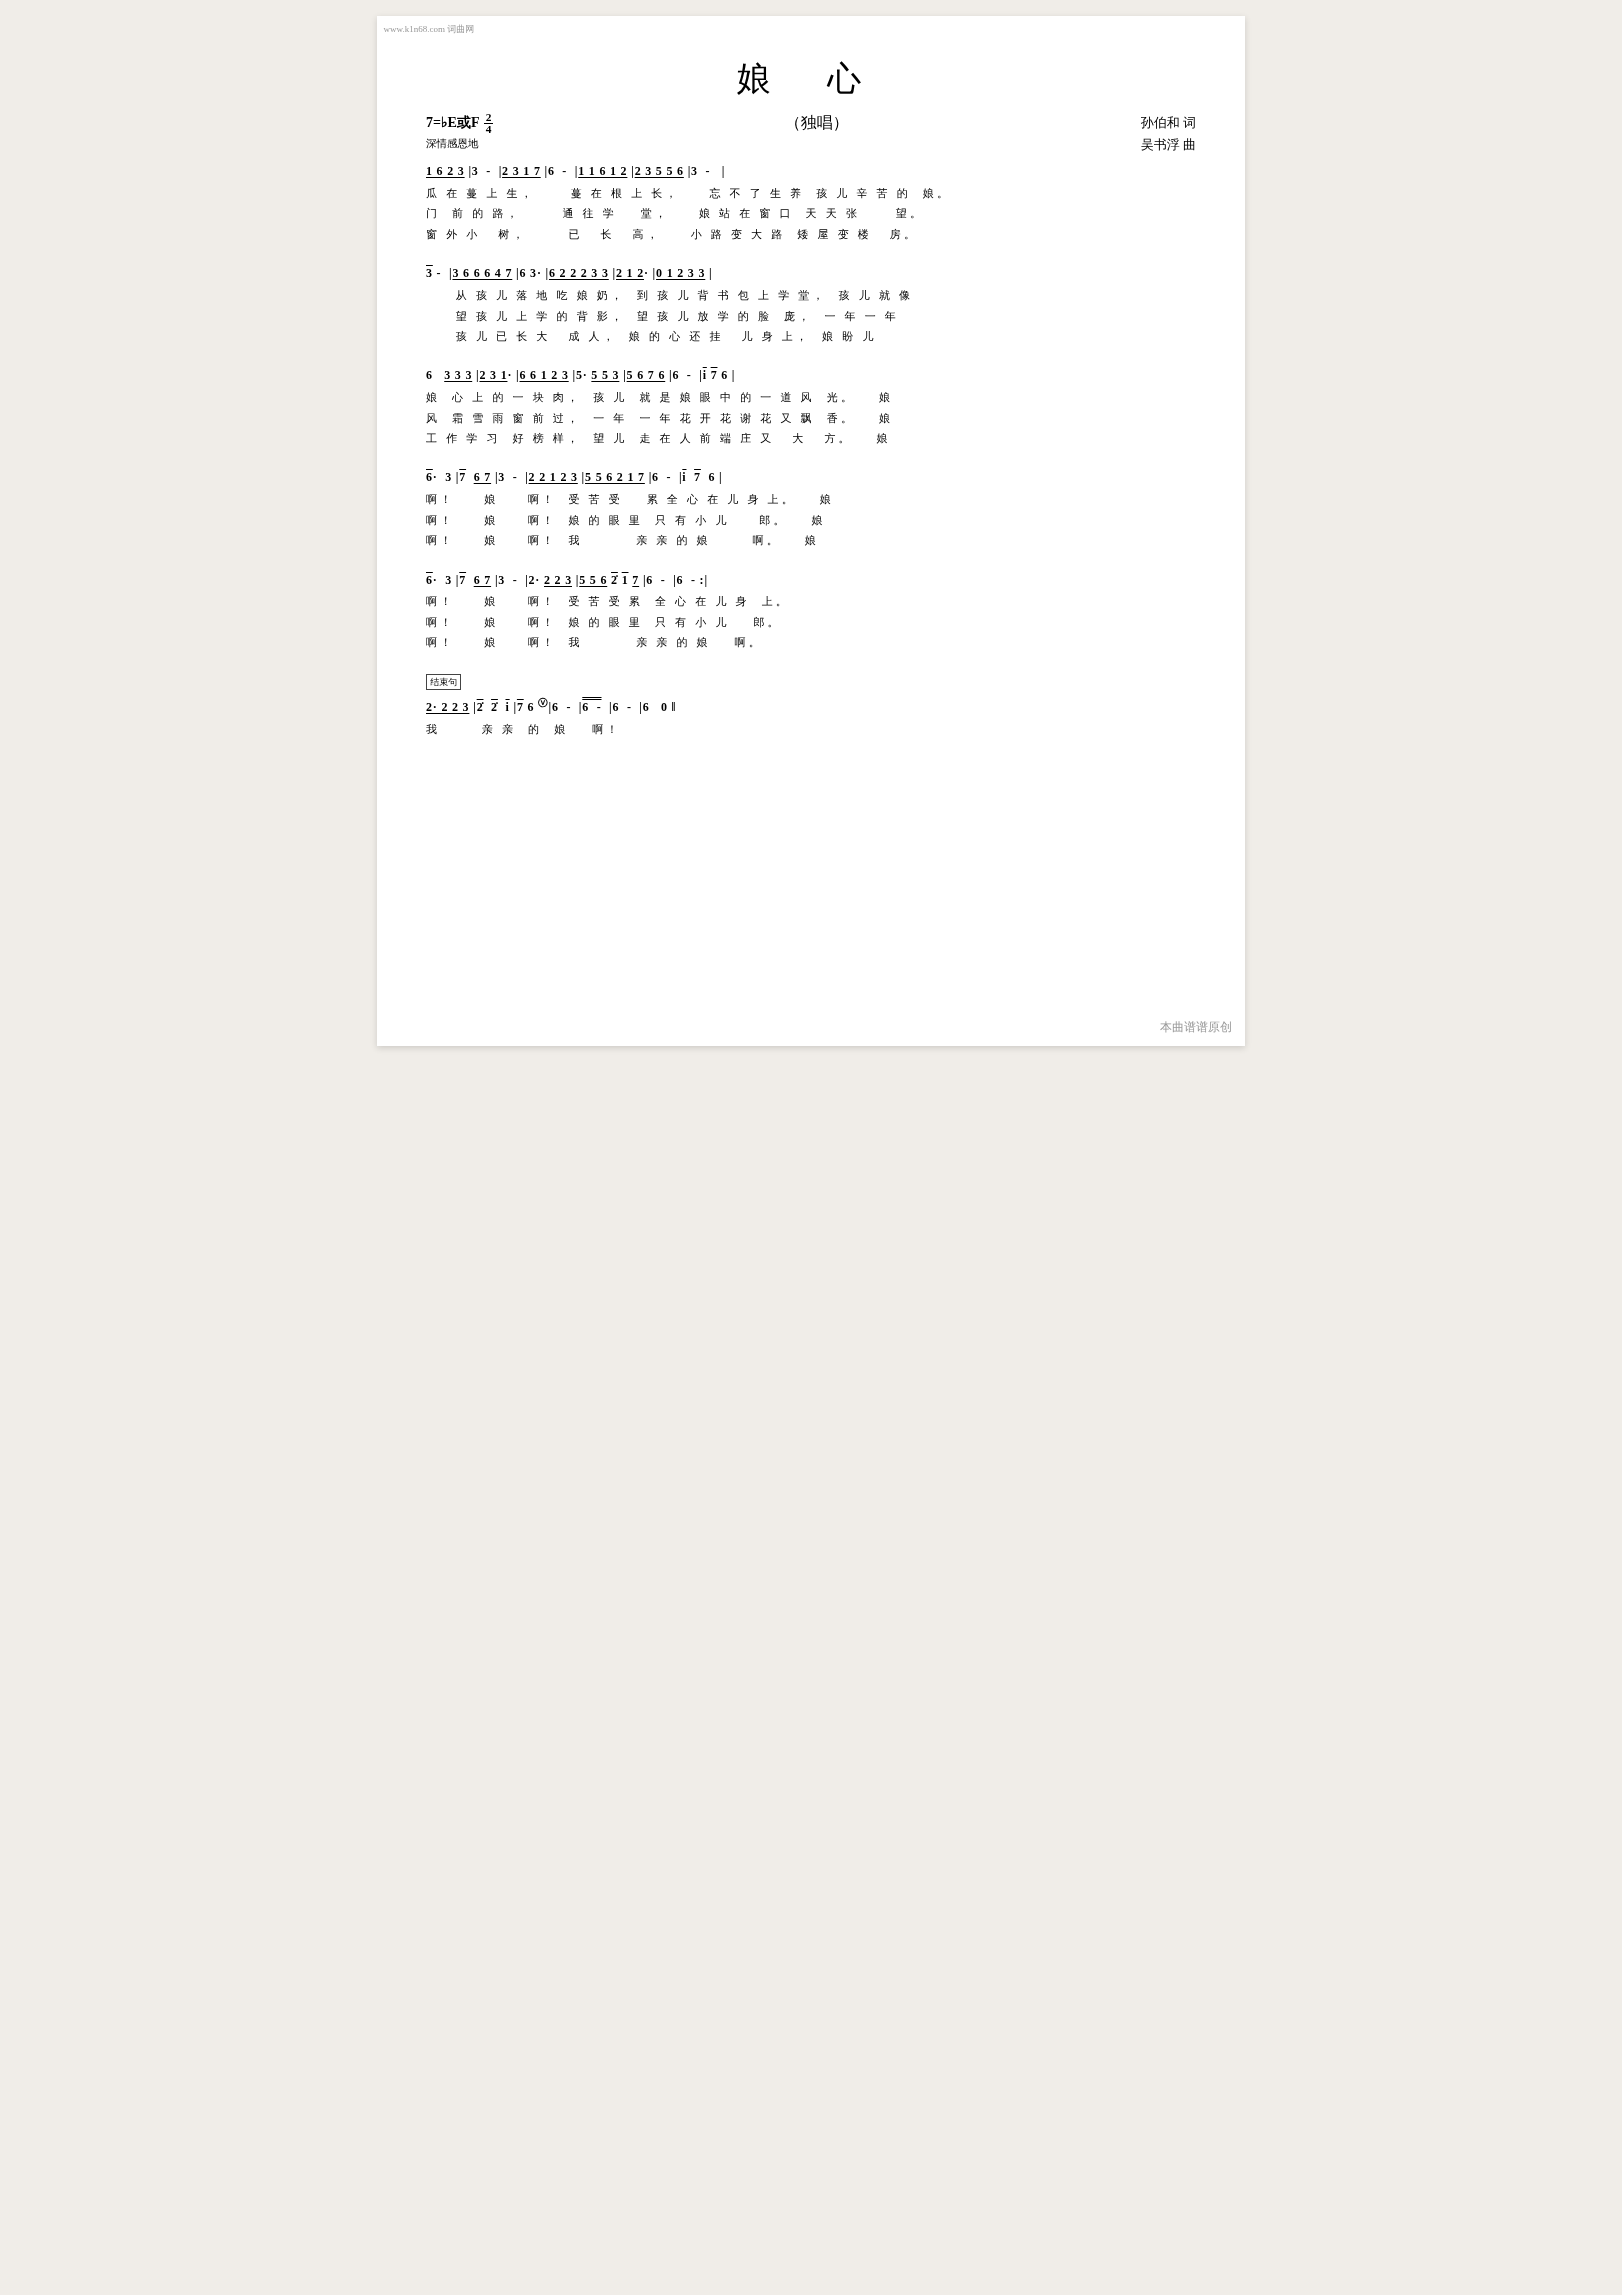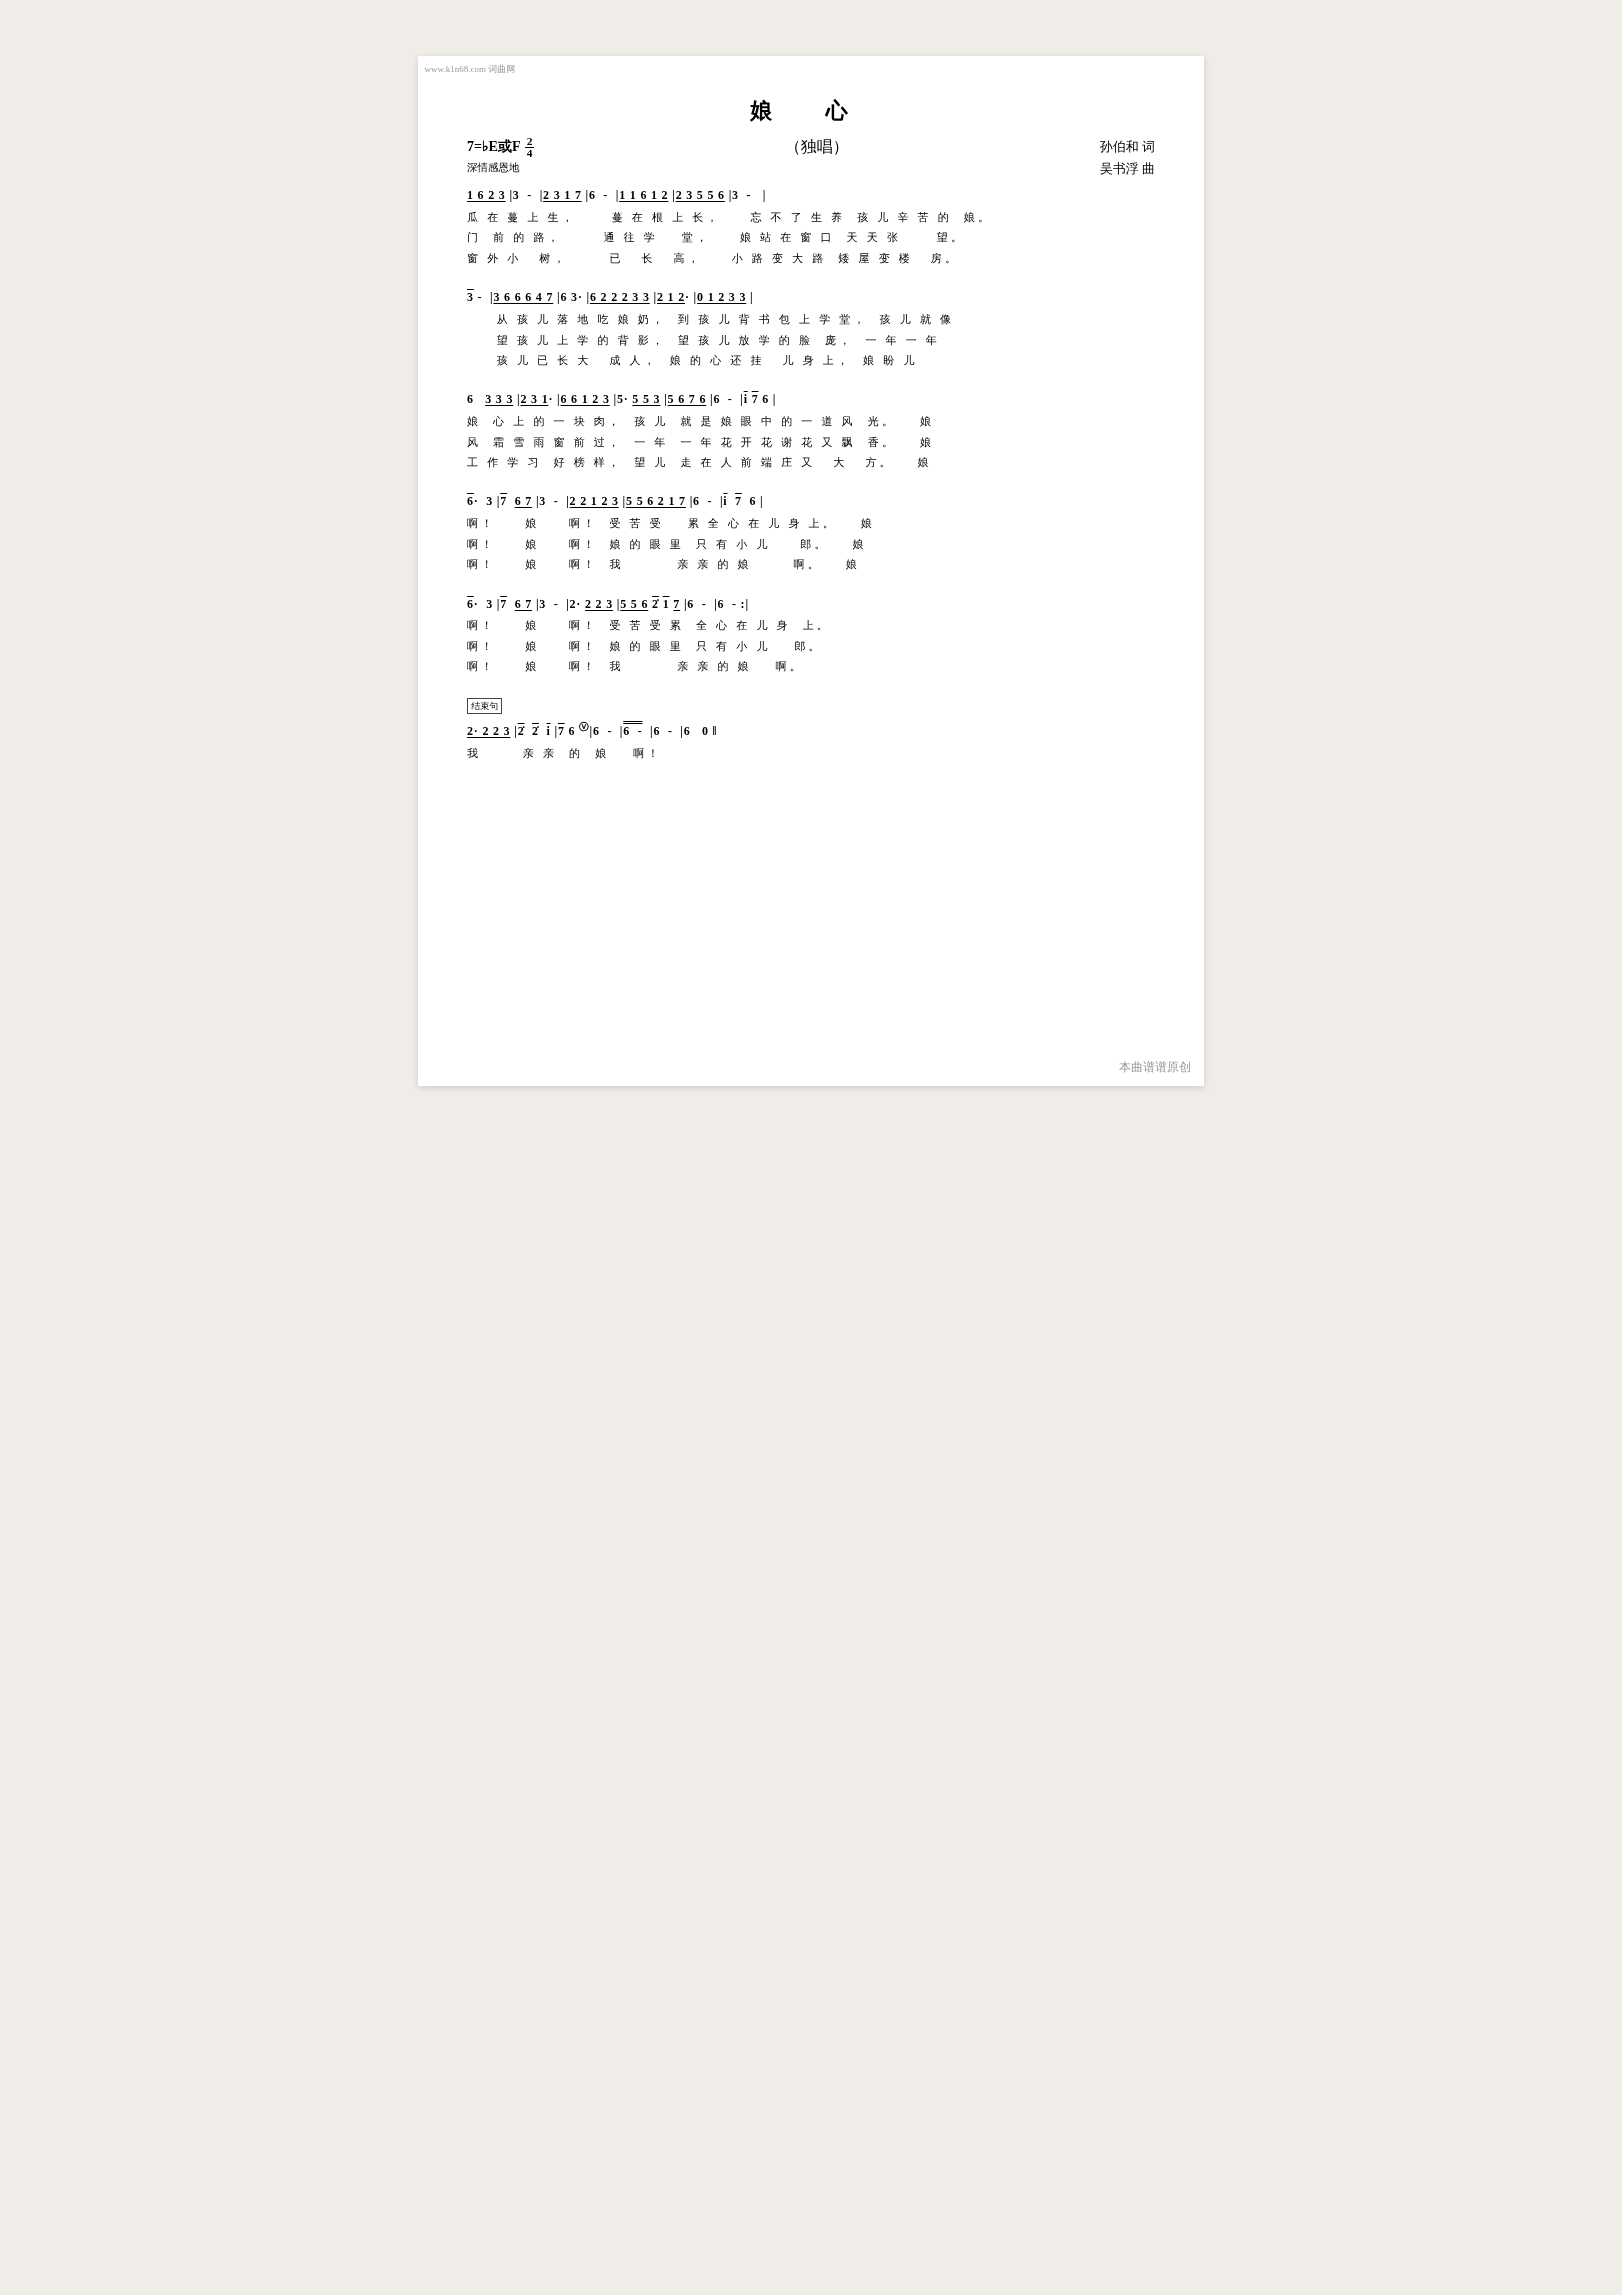--- a/index.html
+++ b/index.html
@@ -5,45 +5,44 @@
     * { margin: 0; padding: 0; box-sizing: border-box; }
     body {
       background: #f0ede8;
       font-family: "SimSun", "宋体", serif;
       display: flex;
       justify-content: center;
       padding: 16px;
     }
     .page {
       background: white;
-      width: 786px;
+      width: 868px;
       min-height: 1030px;
       padding: 32px 49px 49px 49px;
       position: relative;
       box-shadow: 0 1.6px 6.5px rgba(0,0,0,0.15);
-      margin-top: 40px;
     }
     .watermark-top {
       position: absolute;
       top: 6.5px;
       left: 6.5px;
       font-size: 9px;
       color: #999;
     }
     .watermark-bottom {
       position: absolute;
       bottom: 9.7px;
       right: 13px;
       font-size: 12px;
       color: #999;
     }
     .title {
       text-align: center;
-      font-size: 22px;
-      font-weight: bold;
+      font-size: 34px;
+      font-weight: normal;
       letter-spacing: 24px;
       margin-bottom: 9.7px;
       margin-top: 8px;
     }
     .header-row {
       display: flex;
       justify-content: space-between;
       align-items: flex-start;
       margin-bottom: 3.2px;
     }

